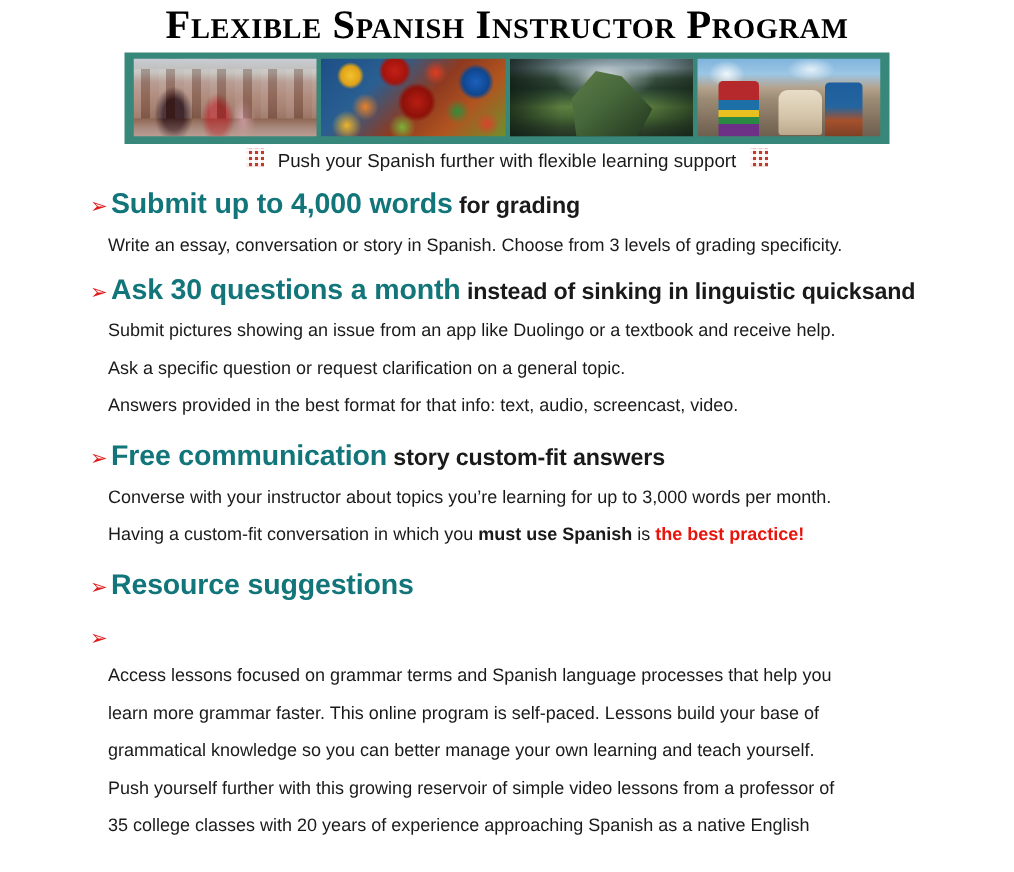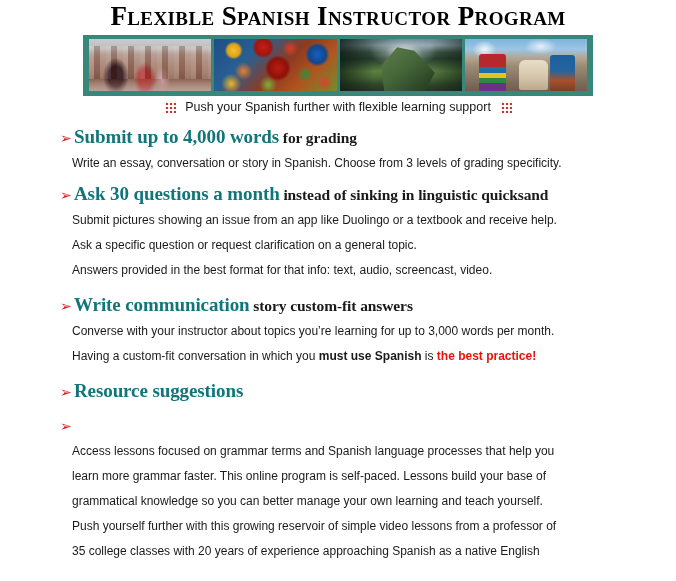--- a/index.html
+++ b/index.html
@@ -164,21 +164,21 @@
     width: 24%; height: 58%;
     background: linear-gradient(to bottom, #e8ddc8 0%, #d6c7ab 55%, #bca98c 100%);
     border-radius: 6px 6px 2px 2px;
   }
 
   
   .caption-row {
     margin: 3px auto 0 auto;
     width: 510px;
     display: flex;
-    align-items: center;
+    align-items: flex-start;
     justify-content: center;
     gap: 9px;
     font-size: 12.5px;
     color: #1a1a1a;
     line-height: 16px;
   }
   .ornament {
     display: inline-block;
     width: 12px;
     height: 12px;
@@ -211,21 +211,20 @@
     font-size: 14px;
     line-height: 22px;
   }
   .heading-text {
     flex: 1 1 auto;
     font-size: 19px;
     line-height: 23px;
     font-weight: bold;
     color: #11757a;
     letter-spacing: -0.1px;
-    font-family: Liberation Serif, serif;
   }
   .heading-text .sub {
     color: #1a1a1a;
     font-size: 15.5px;
     font-weight: bold;
   }
   .heading-text .sub-ul {
     color: #1a1a1a;
     font-size: 15.5px;
     font-weight: bold;
@@ -281,21 +280,21 @@
         <div class="heading-text"><span>Ask 30 questions a month</span><span class="sub"> instead of sinking in linguistic quicksand</span></div>
       </div>
       <p class="para"><span>Submit pictures showing an issue from an app like Duolingo or a textbook and receive help.</span></p>
       <p class="para"><span>Ask a specific question or request clarification on a general topic.</span></p>
       <p class="para"><span>Answers provided in the best format for that info: text, audio, screencast, video.</span></p>
     </div>
     <div class="gap-md"></div>
     <div class="section">
       <div class="heading-row">
         <span class="arrow">➢</span>
-        <div class="heading-text"><span>Write communication</span><span class="sub"> story custom-fit answers</span></div>
+        <div class="heading-text"><span>Free communication</span><span class="sub"> story custom-fit answers</span></div>
       </div>
       <p class="para"><span>Converse with your instructor about topics you’re learning for up to 3,000 words per month.</span></p>
       <p class="para"><span>Having a custom-fit conversation in which you </span><span class="b">must use Spanish</span><span> is </span><span class="red">the best practice!</span></p>
     </div>
     <div class="gap-md"></div>
     <div class="section">
       <div class="heading-row">
         <span class="arrow">➢</span>
         <div class="heading-text"><span>Resource suggestions</span></div>
       </div>

